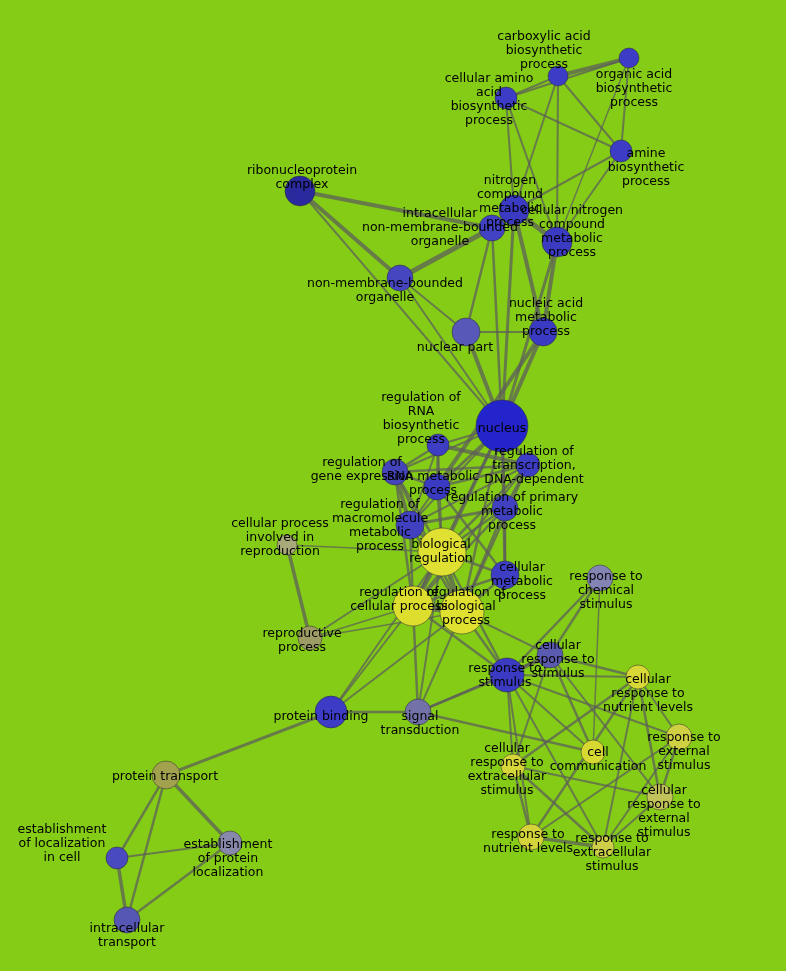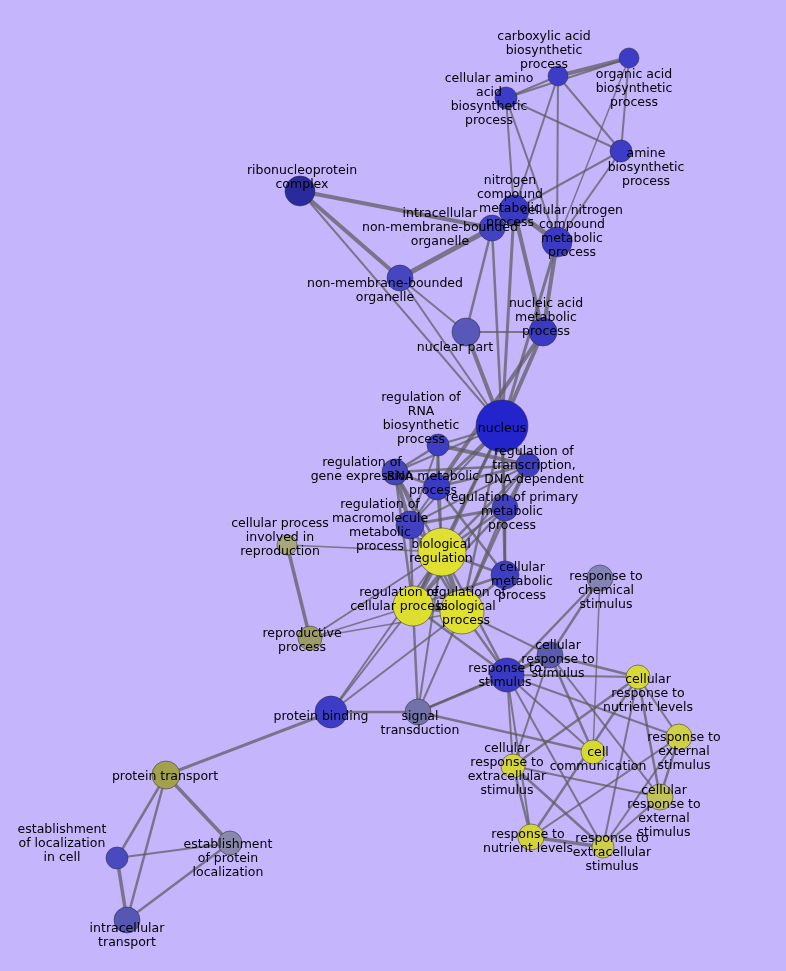--- a/index.html
+++ b/index.html
@@ -5,21 +5,21 @@
   html, body {
     margin: 0;
     padding: 0;
     background: #ffffff;
     font-family: "DejaVu Sans", "Liberation Sans", sans-serif;
   }
   .canvas {
     position: relative;
     width: 786px;
     height: 971px;
-    background: #c4b5fd;
+    background: #84cc16;
     overflow: hidden;
   }
   svg text {
     fill: #000000;
     font-family: "DejaVu Sans", "Liberation Sans", sans-serif;
     pointer-events: none;
   }
 </style>
 </head>
 <body>

